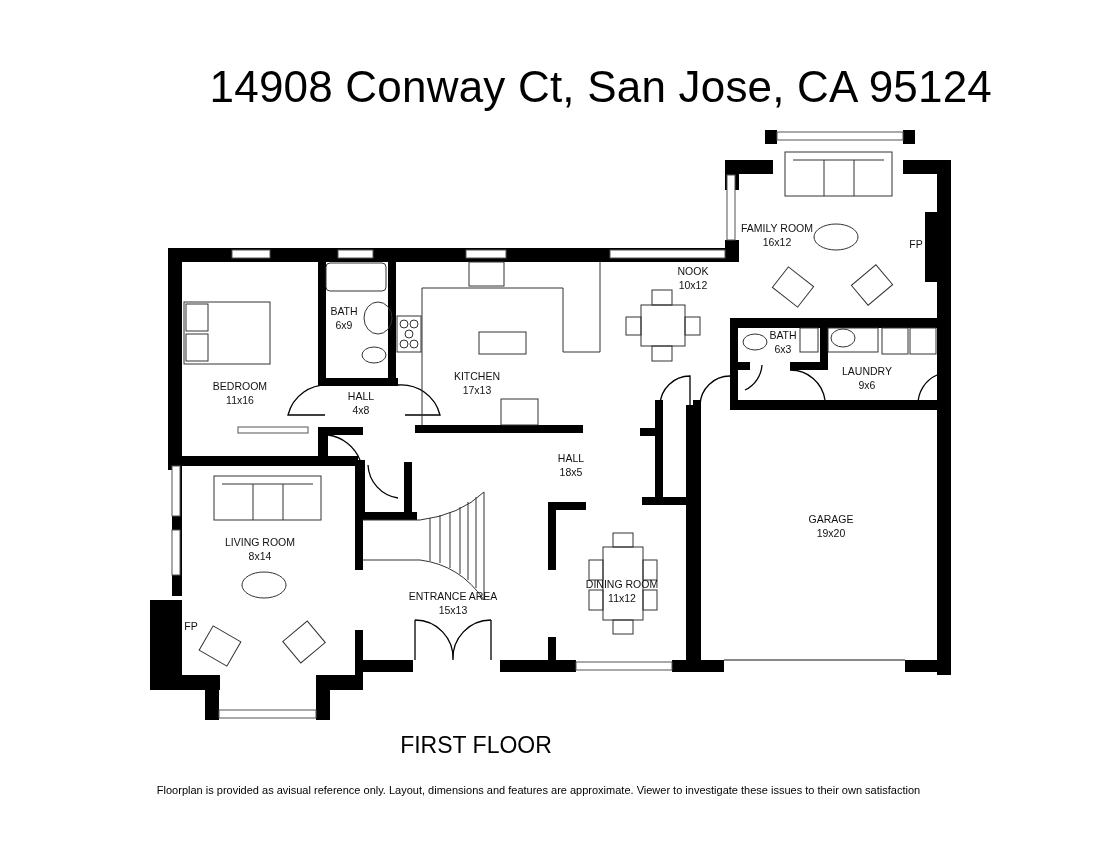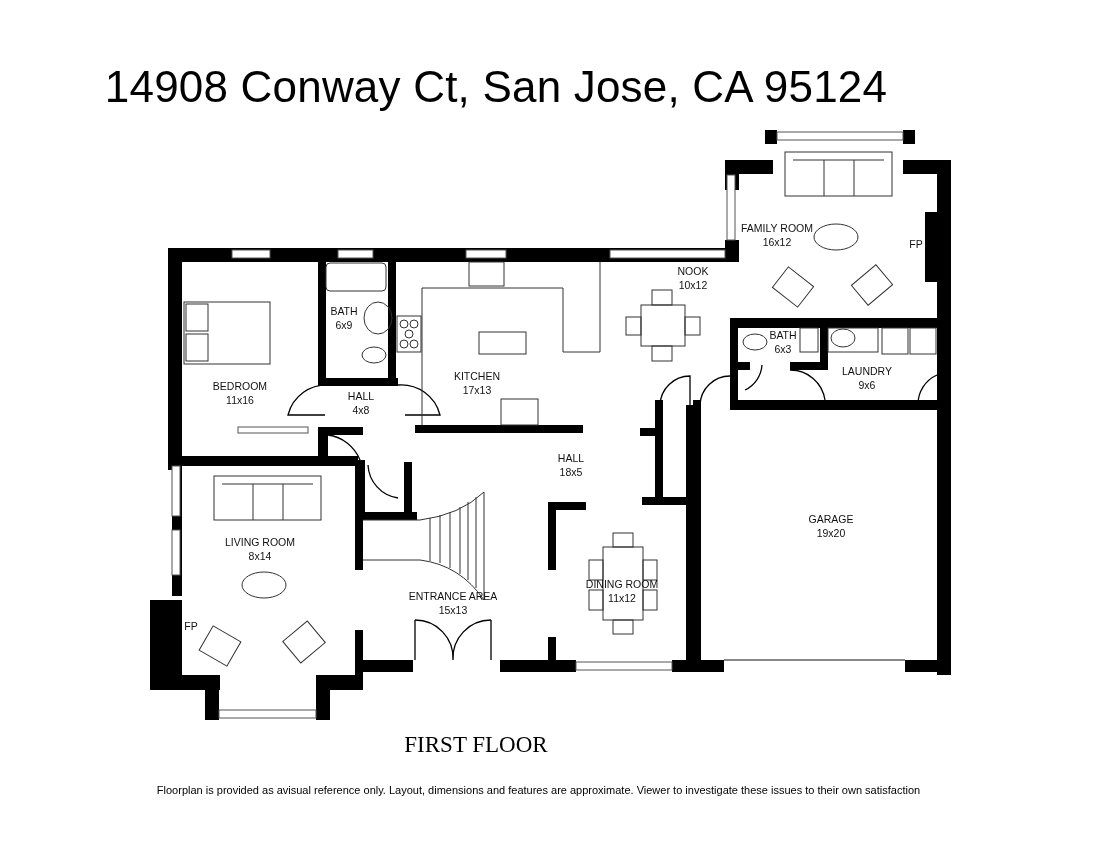--- a/index.html
+++ b/index.html
@@ -1,18 +1,18 @@
 <!DOCTYPE html>
 <html><head>
 <meta charset="utf-8">
 <style>
   html, body { margin:0; padding:0; background:#ffffff; }
   body { width:1100px; height:850px; position:relative; overflow:hidden; font-family:"Liberation Sans", sans-serif; color:#000; }
-  .title { position:absolute; left:0; top:62px; width:992px; text-align:center; font-size:44px; letter-spacing:0.2px; }
-  .floor-label { position:absolute; left:0; top:732px; width:952px; text-align:center; font-size:23px;font-family:Liberation Serif, serif; }
+  .title { position:absolute; left:0; top:62px; width:992px; text-align:right; font-size:44px; letter-spacing:0.2px; }
+  .floor-label { position:absolute; left:0; top:732px; width:952px; text-align:center; font-size:23px; }
   .disclaimer { position:absolute; left:0; top:784px; width:1077px; text-align:center; font-size:11px; }
   svg.plan { position:absolute; left:0; top:0; width:1100px; height:850px; }
   .room-label { font-family:"Liberation Sans", sans-serif; font-size:10.5px; text-anchor:middle; fill:#111; }
   .wall { fill:#000; }
   .thin { fill:none; stroke:#333; stroke-width:1; }
   .win { fill:#fff; stroke:#555; stroke-width:1; }
   .door { fill:none; stroke:#000; stroke-width:1.3; }
 </style>
 </head>
 <body>

